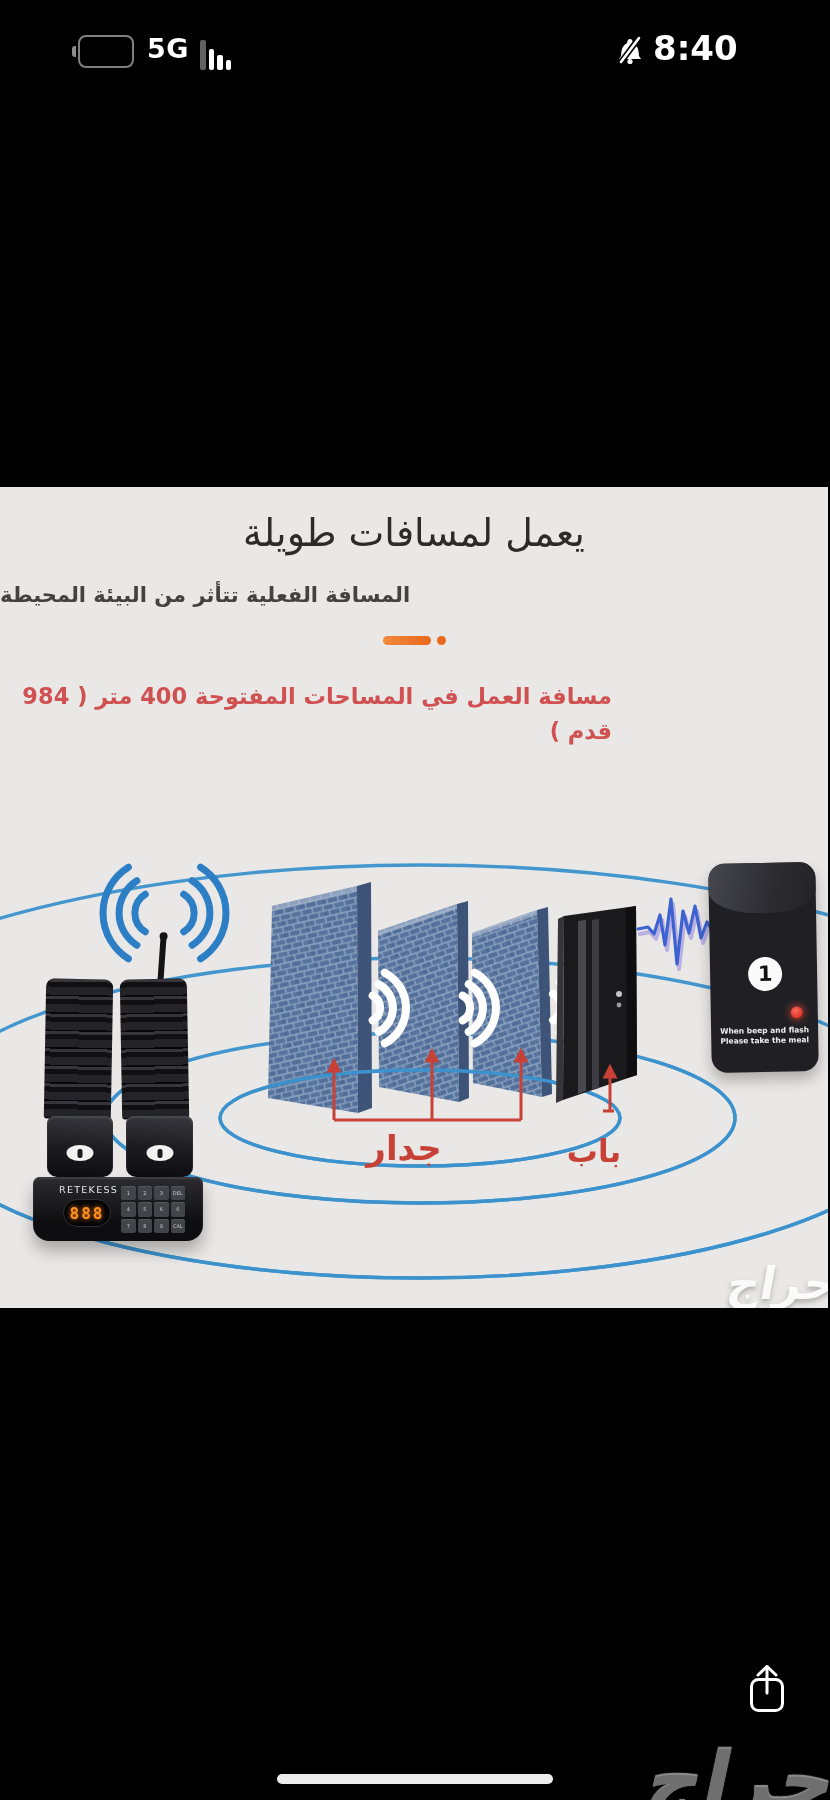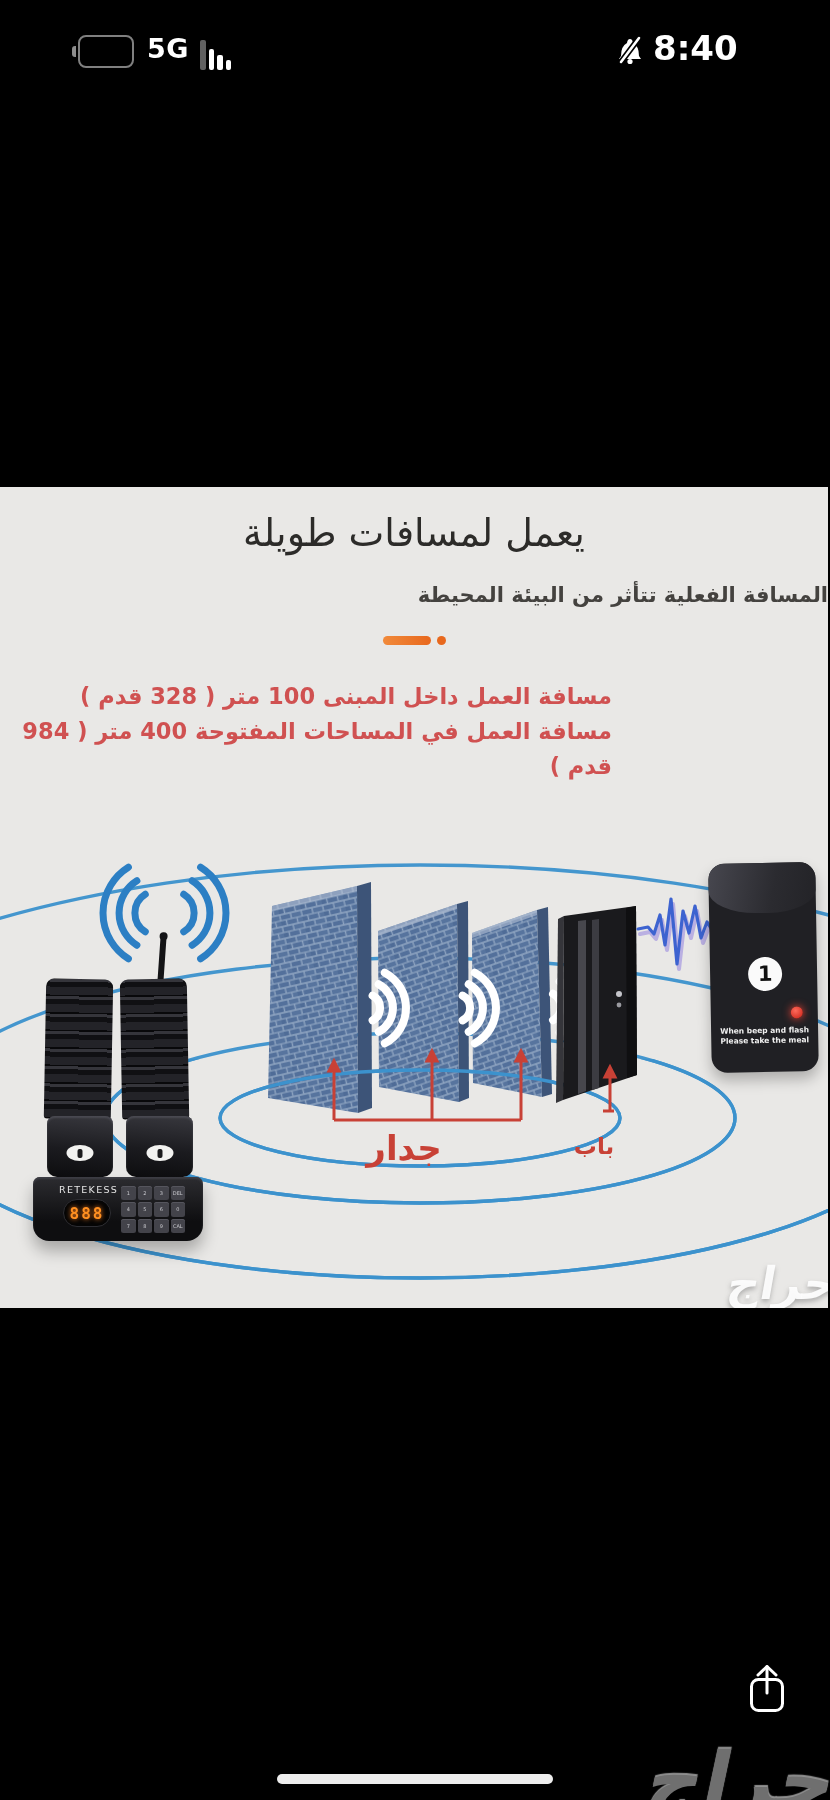--- a/index.html
+++ b/index.html
@@ -16,33 +16,33 @@
   .sb-bars i{display:block;width:5.5px;border-radius:2px;background:#fff;}
   .sb-bars i.b0{height:30px;background:rgba(255,255,255,.38);}
   .sb-bars i.b1{height:21px;} .sb-bars i.b2{height:15px;} .sb-bars i.b3{height:10px;}
   .sb-bell{position:absolute;left:614px;top:34px;}
   .sb-time{position:absolute;left:653px;top:28px;font-size:34px;font-weight:600;color:#fff;}
 
   
   .image-panel{position:absolute;left:0;top:487px;width:828px;height:821px;background:#e9e8e6;overflow:hidden;}
   .img-title{position:absolute;top:24px;left:0;width:100%;text-align:center;direction:rtl;
              font-size:38px;font-weight:400;color:#2c2b29;}
-  .img-subtitle{position:absolute;top:96px;left:0;width:100%;text-align:right;direction:rtl;
+  .img-subtitle{position:absolute;top:96px;left:0;width:100%;text-align:left;direction:rtl;
              font-size:21px;font-weight:600;color:#44423f;}
   .divider{position:absolute;top:149px;left:0;width:100%;display:flex;justify-content:center;align-items:center;gap:6px;}
   .divider .dash{width:48px;height:9px;border-radius:5px;background:linear-gradient(90deg,#f18a3b,#e8681d);}
   .divider .dot{width:9px;height:9px;border-radius:50%;background:#e8681d;}
   .range-text{position:absolute;top:192px;right:216px;text-align:right;direction:rtl;
               font-size:22.5px;line-height:35px;font-weight:700;color:#d05151;}
 
   .diagram{position:absolute;left:0;top:0;width:828px;height:821px;}
 
   .label-red{position:absolute;direction:rtl;font-weight:700;color:#c84136;text-align:center;}
   .wall-label{left:348px;top:641px;width:112px;font-size:34px;}
-  .door-label{left:549px;top:646px;width:90px;font-size:23px;}
+  .door-label{left:549px;top:646px;width:90px;font-size:31px;}
 
   
   .tx{position:absolute;left:0;top:0;}
   .tx .antenna{position:absolute;left:156px;top:449px;width:6px;height:66px;background:#141416;border-radius:3px;
                transform:rotate(4deg);transform-origin:bottom center;}
   .tx .antenna::before{content:"";position:absolute;top:-4px;left:-1px;width:8px;height:8px;border-radius:50%;background:#141416;}
   .tx .stack{position:absolute;width:67px;height:140px;border-radius:8px 8px 3px 3px;
       background:repeating-linear-gradient(180deg,#35353b 0 3px,#101013 3px 8px,#232328 8px 16px,#08080a 16px 17.5px);}
   .tx .stack.sL{left:45px;top:492px;transform:rotate(1deg);}
   .tx .stack.sR{left:121px;top:492px;transform:rotate(-1deg);}
@@ -115,21 +115,20 @@
 
   <div class="image-panel">
 
     <div class="img-title">يعمل لمسافات طويلة</div>
     <div class="img-subtitle">المسافة الفعلية تتأثر من البيئة المحيطة</div>
     <div class="divider">
       <span class="dash"></span>
         <span class="dot"></span>
     </div>
     <div class="range-text">
-      <div>مسافة العمل داخل المبنى 100 متر ( 328 قدم )</div>
       <div>مسافة العمل في المساحات المفتوحة 400 متر ( 984 قدم )</div>
     </div>
 
     <svg class="diagram" viewBox="0 0 828 821">
       <defs>
         <pattern id="brickA" width="22" height="12" patternUnits="userSpaceOnUse" patternTransform="rotate(-13)">
           <rect width="22" height="12" fill="#8da3c0"></rect>
           <rect x="0.8" y="0.8" width="9.6" height="4.6" fill="#53709b"></rect>
           <rect x="11.8" y="0.8" width="9.6" height="4.6" fill="#57749e"></rect>
           <rect x="-4.8" y="6.6" width="9.6" height="4.6" fill="#4f6c97"></rect>

